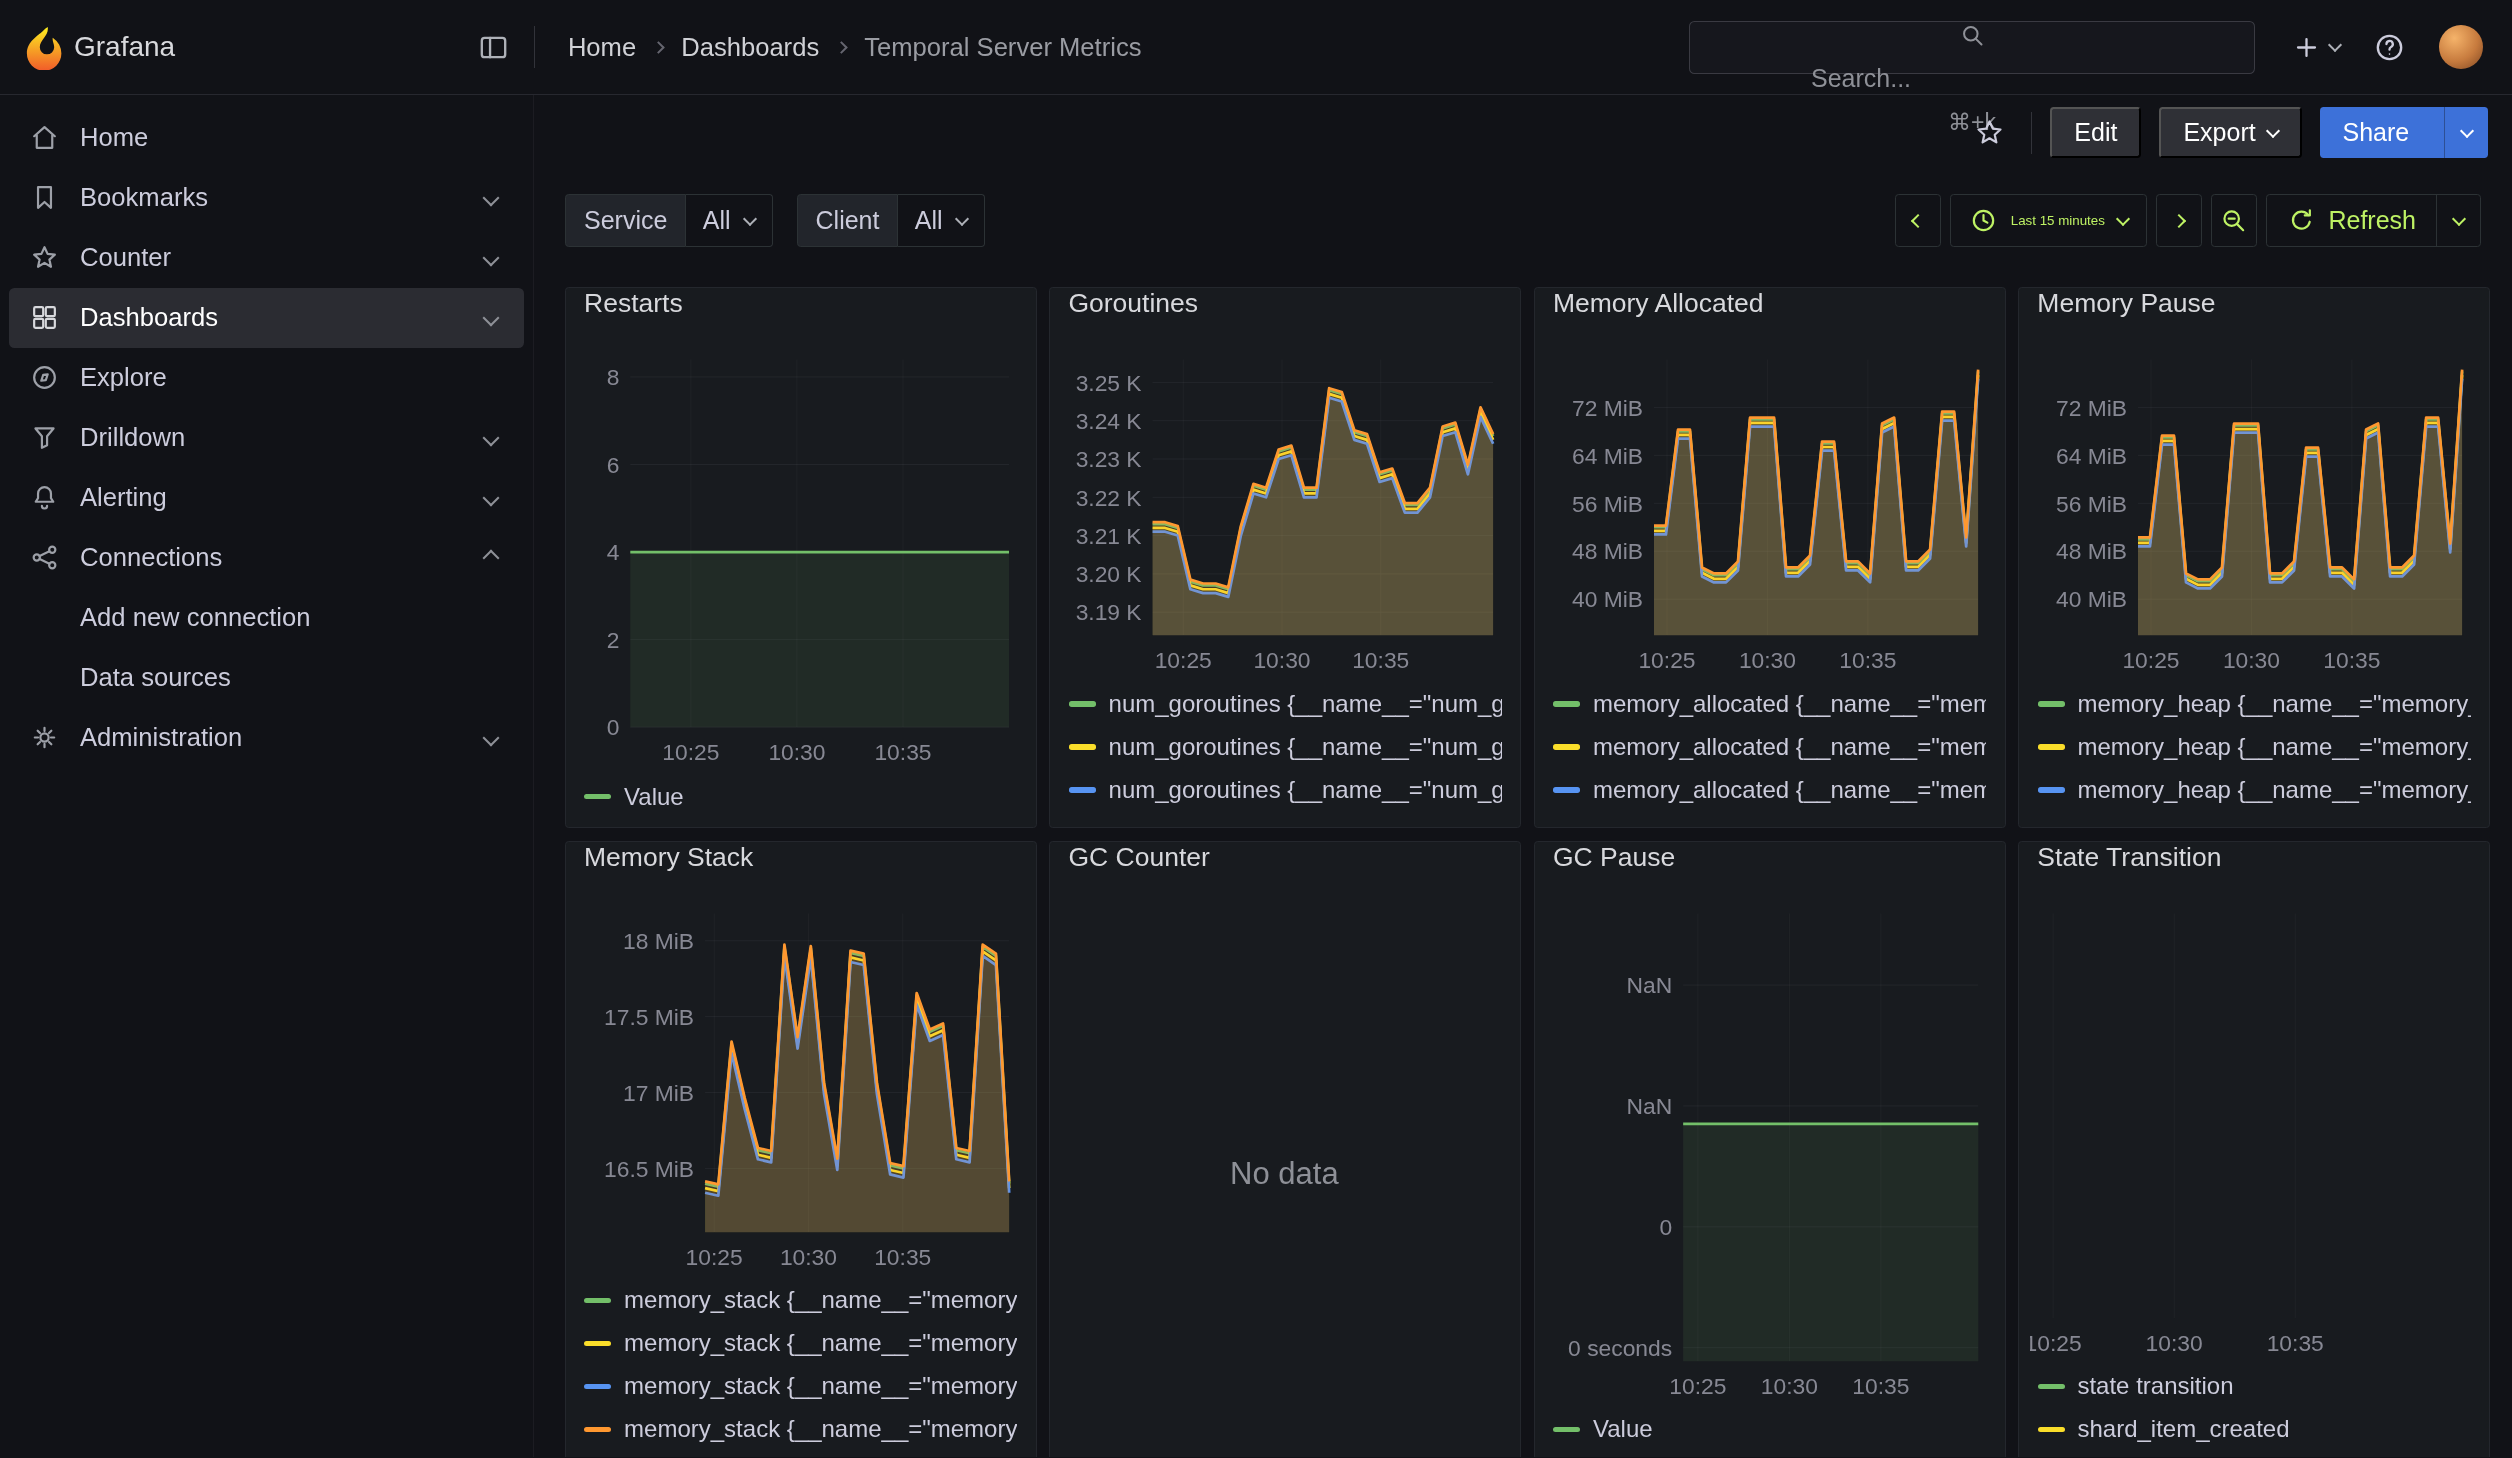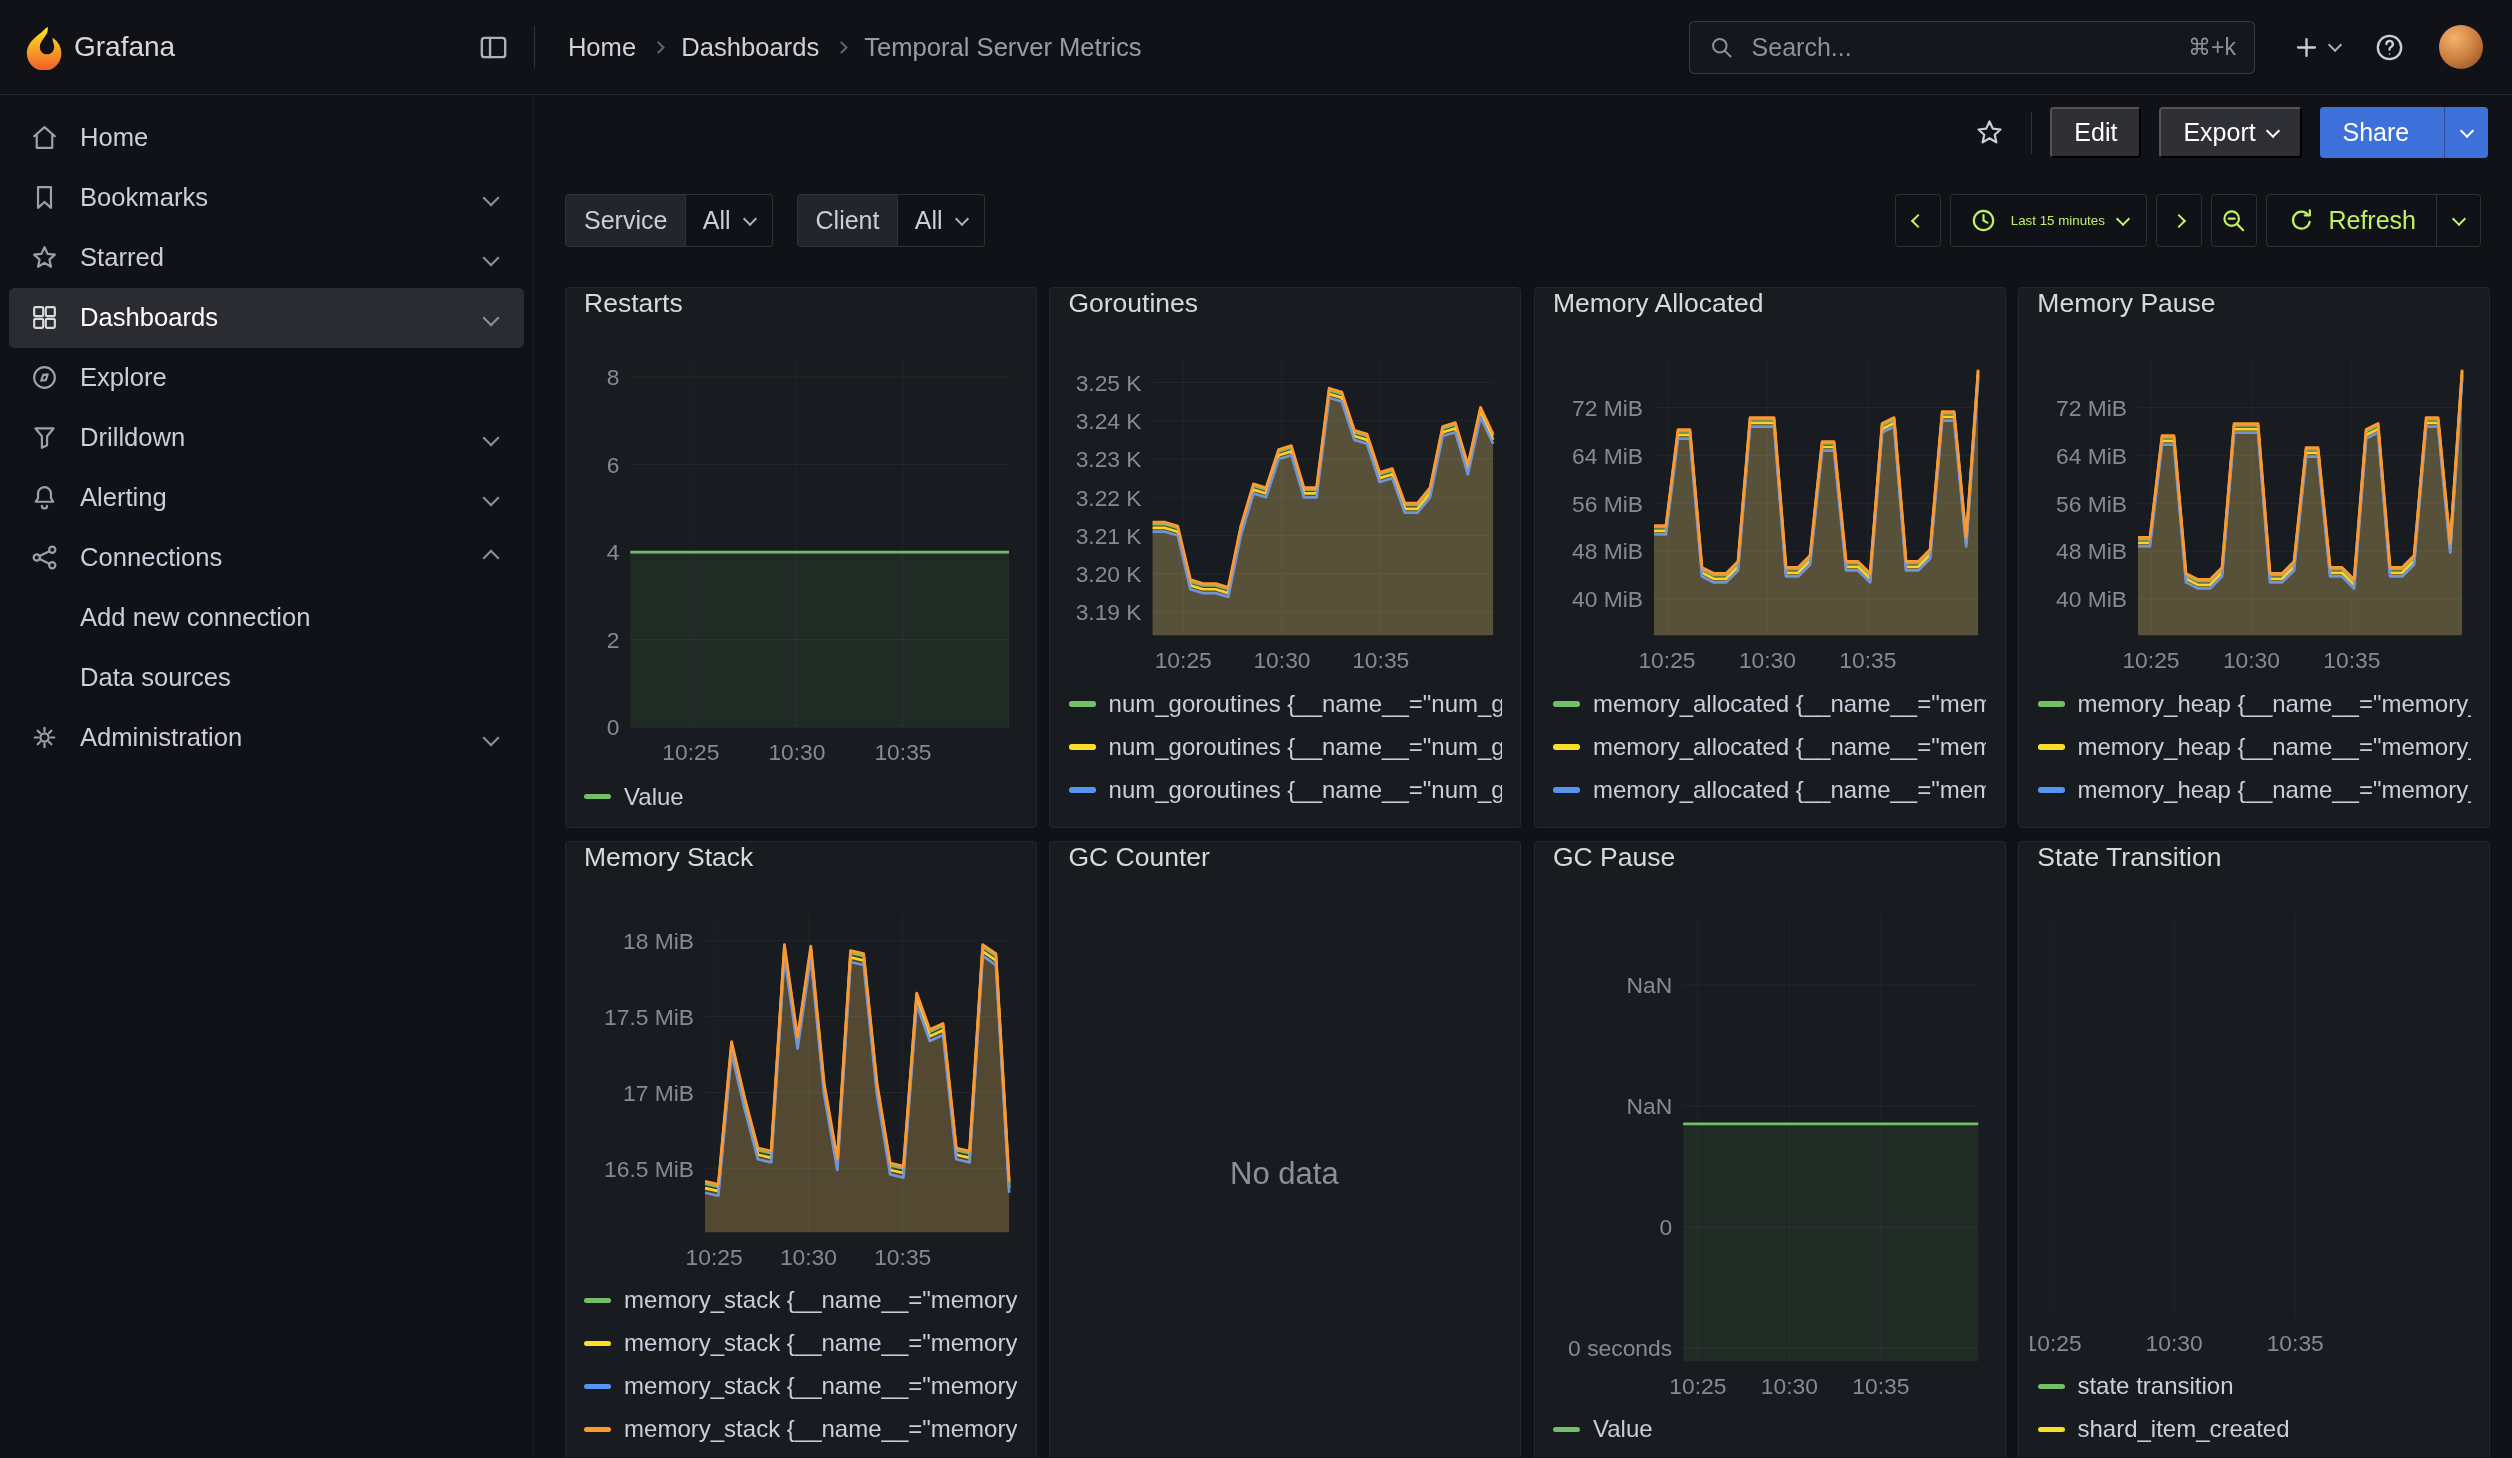--- a/index.html
+++ b/index.html
@@ -18,21 +18,21 @@
   .logo{width:46px;height:46px;flex:0 0 auto;}
   .brand{font-size:28px;font-weight:500;color:#d8d9dd;}
   .toggle-btn{margin-left:auto;color:#aeb1b8;}
   .vdiv{width:0.9px;height:42px;background:rgba(204,204,220,0.18);}
   .breadcrumbs{display:flex;align-items:center;gap:18px;margin-left:33px;font-size:25.6px;white-space:nowrap;}
   .crumb{color:#d0d1d6;}
   .crumb.current{color:#9a9ca3;}
   .chev{display:inline-block;width:12px;height:12px;border-right:2.4px solid currentColor;border-bottom:2.4px solid currentColor;transform:rotate(45deg);flex:0 0 auto;}
   .chev.up{transform:rotate(-135deg);}
   .chev.sep{width:9px;height:9px;color:rgba(204,204,220,0.45);transform:rotate(-45deg);}
-  .search{margin-left:auto;width:566px;height:53px;border:0.9px solid rgba(204,204,220,0.20);border-radius:5.5px;display:flex;align-items:center;gap:14.6px;padding:0 18px;color:#8e9097;background:rgba(204,204,220,0.03);}
+  .search{margin-left:auto;width:566px;height:53px;border:0.9px solid rgba(204,204,220,0.20);border-radius:5.5px;display:flex;align-items:center;gap:14.6px;padding:0 18px;color:#8e9097;background:rgba(204,204,220,0.03);flex-direction:column;}
   .search-input{flex:1;background:transparent;border:none;outline:none;color:#ccccdc;font-size:25px;font-family:inherit;min-width:0;}
   .search-input::placeholder{color:#8e9097;}
   .search-short{color:#8e9097;font-size:23px;white-space:nowrap;}
   .top-actions{display:flex;align-items:center;gap:33px;padding:0 29px 0 37px;color:#ccccdc;}
   .plus-btn{display:flex;align-items:center;gap:9px;}
   .avatar{width:44px;height:44px;border-radius:50%;background:radial-gradient(circle at 35% 30%,#f5b36a,#c77b3e 55%,#7d4522);}
 
   
   .main{display:flex;height:1362px;}
   .sidebar{width:534px;flex:0 0 auto;padding:12.8px 9px;border-right:0.9px solid rgba(204,204,220,0.06);overflow:hidden;}
@@ -169,21 +169,21 @@
         </span>
         <span class="side-label">Bookmarks</span>
         <span class="chev"></span>
       </div>
       <div class="side-item">
         <span class="icon">
           <svg viewBox="0 0 24 24" width="31" height="31" fill="none" stroke="currentColor" stroke-width="1.7" stroke-linecap="round" stroke-linejoin="round">
             <path d="M12 4 L14.4 9.2 L20 9.8 L15.8 13.6 L17 19.2 L12 16.2 L7 19.2 L8.2 13.6 L4 9.8 L9.6 9.2 Z"></path>
           </svg>
         </span>
-        <span class="side-label">Starred</span>
+        <span class="side-label">Counter</span>
         <span class="chev"></span>
       </div>
       <div class="side-item active">
         <span class="icon">
           <svg viewBox="0 0 24 24" width="31" height="31" fill="none" stroke="currentColor" stroke-width="1.7" stroke-linecap="round" stroke-linejoin="round">
             <rect x="4" y="4" width="7" height="7" rx="1"></rect>
             <rect x="13" y="4" width="7" height="7" rx="1"></rect>
             <rect x="4" y="13" width="7" height="7" rx="1"></rect>
             <rect x="13" y="13" width="7" height="7" rx="1"></rect>
           </svg>

